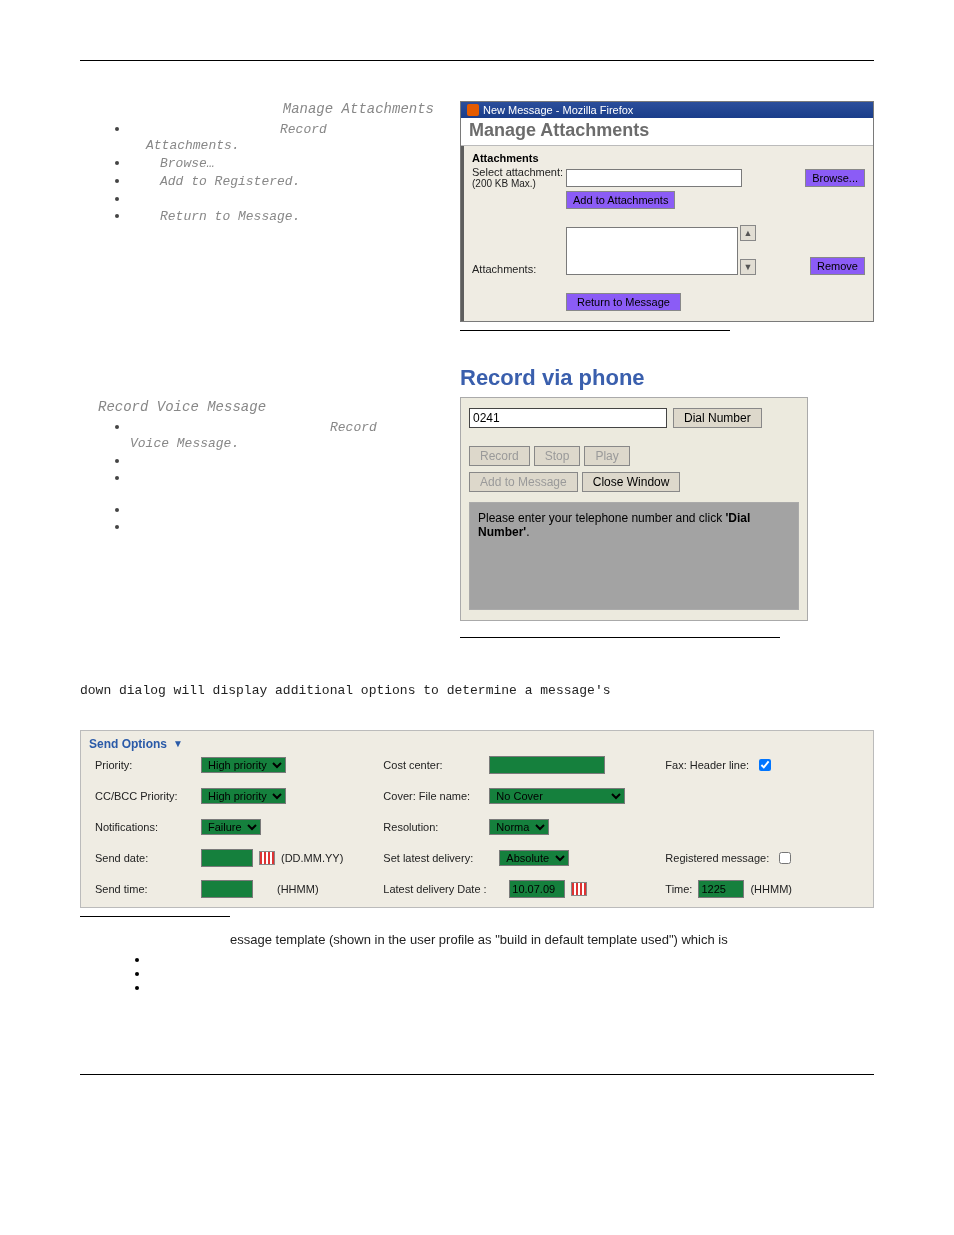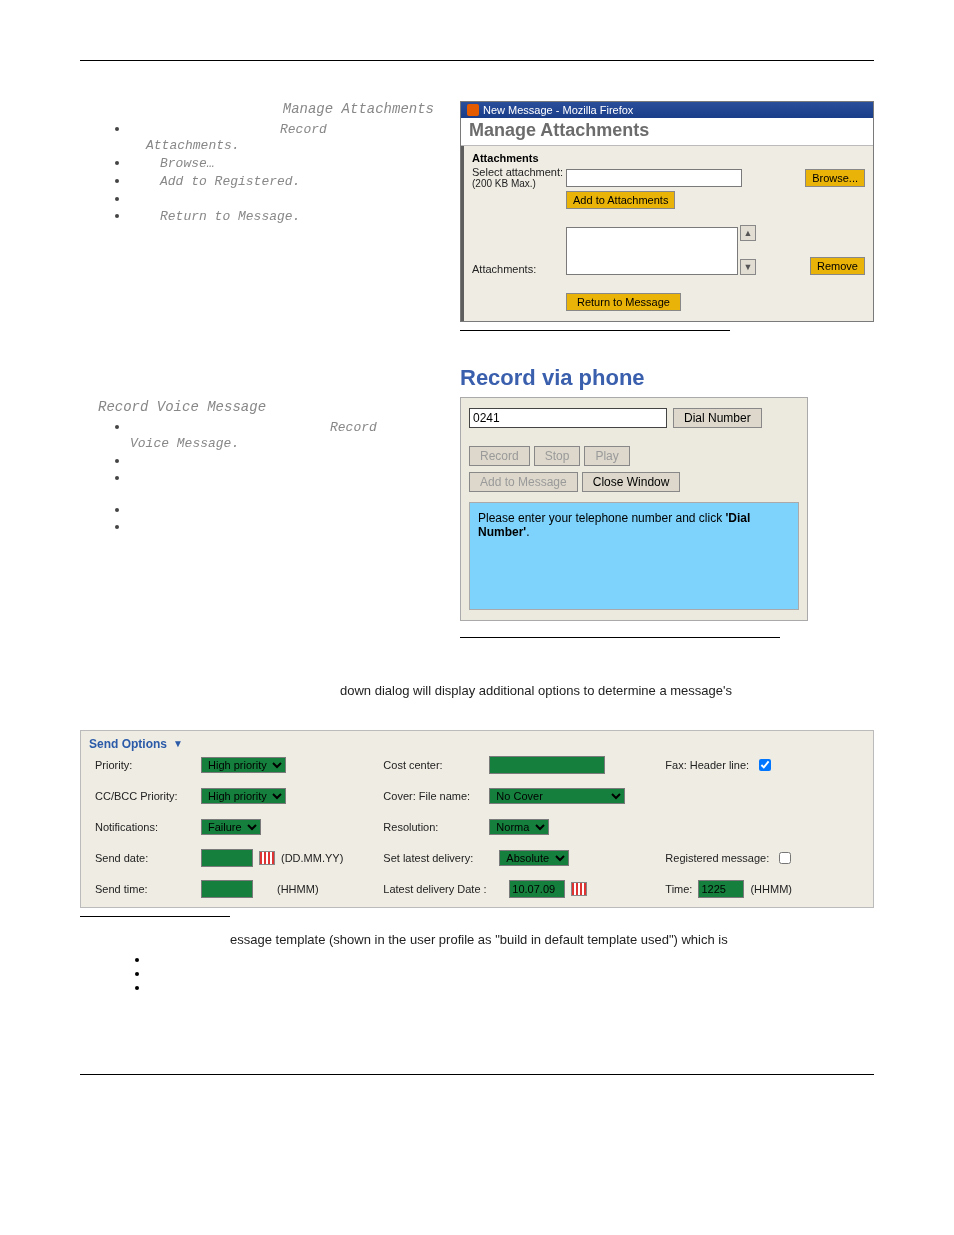--- a/index.html
+++ b/index.html
@@ -66,21 +66,21 @@
   .win .lbl { color:#222;}
   .win .bold { font-weight:bold;}
   .win-row { display:flex; align-items:center; margin:2px 0;}
   .win input.text {
     border:1px solid #7a7a7a; background:#fff; height:16px; font-size:11px; padding:0 2px;
   }
   .win button.btn {
     font-family: Tahoma, Arial, sans-serif;
     font-size:11px;
     border:1px solid #888;
-    background:#eab308;
+    background:#8b5cf6;
     padding:1px 6px;
     height:18px;
     cursor:pointer;
   }
   .att-list {
     border:1px solid #7a7a7a; background:#fff; width:170px; height:46px;
   }
   .scroll-btns { display:flex; flex-direction:column; gap:18px; margin-left:2px;}
   .scroll-btns div {
     width:14px; height:14px; border:1px solid #888; background:#e2ded4;
@@ -105,21 +105,21 @@
   .panel button.btn {
     font-family: Tahoma, Arial, sans-serif;
     font-size:12px;
     border:1px solid #888;
     background:#ddd8cb;
     padding:2px 10px;
     cursor:pointer;
   }
   .panel button.btn.disabled { color:#9a9a9a; }
   .panel .msg {
-    border:1px solid #aaa; background:#7dd3fc; padding:8px; margin-top:10px; height:90px;
+    border:1px solid #aaa; background:#a3a3a3; padding:8px; margin-top:10px; height:90px;
   }
   
   .bodytext { color:#222; font-size:13px; line-height:1.35; }
   
   .send-opt-wrap {
     border:1px solid #bbb; background:#efece3;
     font-family: Tahoma, Arial, sans-serif; font-size:11px;
     padding: 4px 6px 8px 6px;
   }
   .send-opt-title {
@@ -238,21 +238,21 @@
           <button class="btn">Close Window</button>
         </div>
         <div class="msg">
           <span>Please enter your telephone number and click </span><b>'Dial Number'</b><span>.</span>
         </div>
       </div>
       <div class="fig-rule" style="width:320px; margin-top:16px;"></div>
     </div>
   </div>
 
-  <div class="bodytext" style="margin-top:30px; margin-left:260px;">
+  <div class="bodytext" style="margin-top:30px; font-family:Liberation Mono, monospace;">
     <span>down dialog will display additional options to determine a message's</span>
   </div>
 
   <div class="send-opt-wrap" style="margin-top:30px;">
     <div class="send-opt-title">
       <span>Send Options</span>
         <span class="tri">▼</span>
     </div>
     <div class="send-grid">
       <div class="send-col" style="margin-left:8px;">

